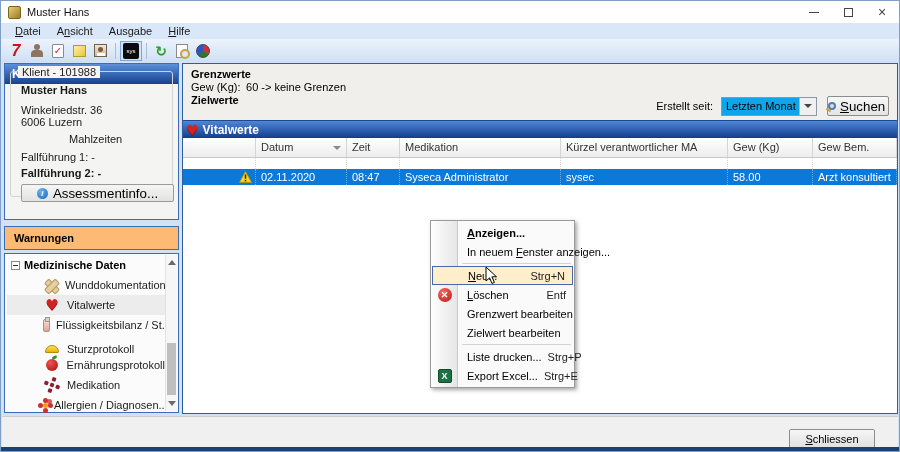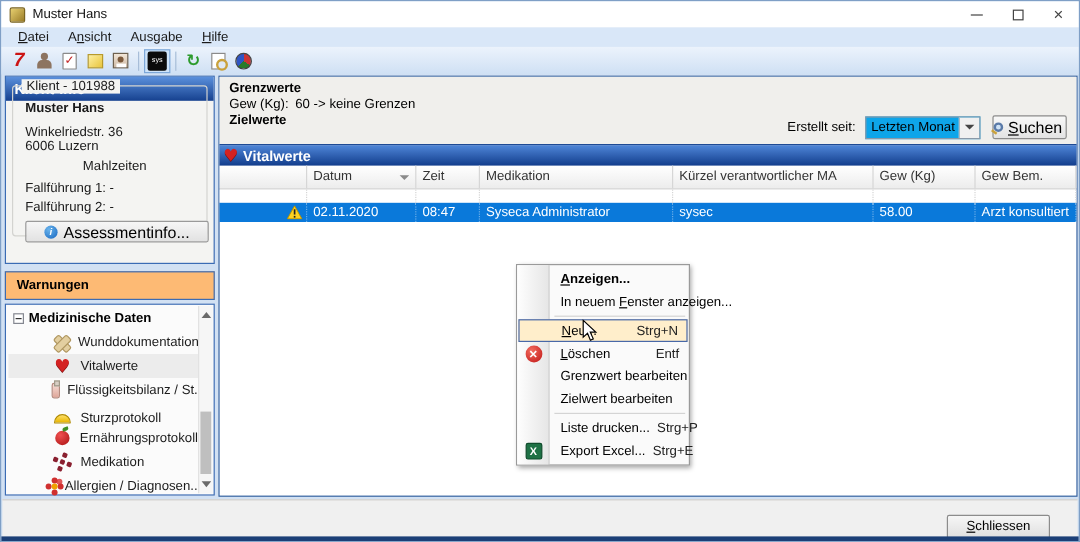--- a/index.html
+++ b/index.html
@@ -194,21 +194,21 @@
 
   <div class="panel p-klient">
     <div class="panel-hdr">Klient-Info</div>
     <div class="groupbox">
       <span class="group-label">Klient - 101988</span>
       <span class="kv kv-name" style="top:12px;">Muster Hans</span>
       <span class="kv" style="top:32px;">Winkelriedstr. 36</span>
       <span class="kv" style="top:44px;">6006 Luzern</span>
       <span class="kv" style="top:61px;margin-left:48px;">Mahlzeiten</span>
       <span class="kv" style="top:79px;">Fallführung 1: -</span>
-      <span class="kv" style="top:95px;">Fallführung 2: -</span>
+      <span class="kv" style="top:95px;font-weight:bold;">Fallführung 2: -</span>
       <button class="assess-btn">
         <span class="ic-info">i</span>
         <span>Assessmentinfo...</span>
       </button>
     </div>
   </div>
 
   <div class="panel p-warn">
     <span>Warnungen</span>
   </div>

